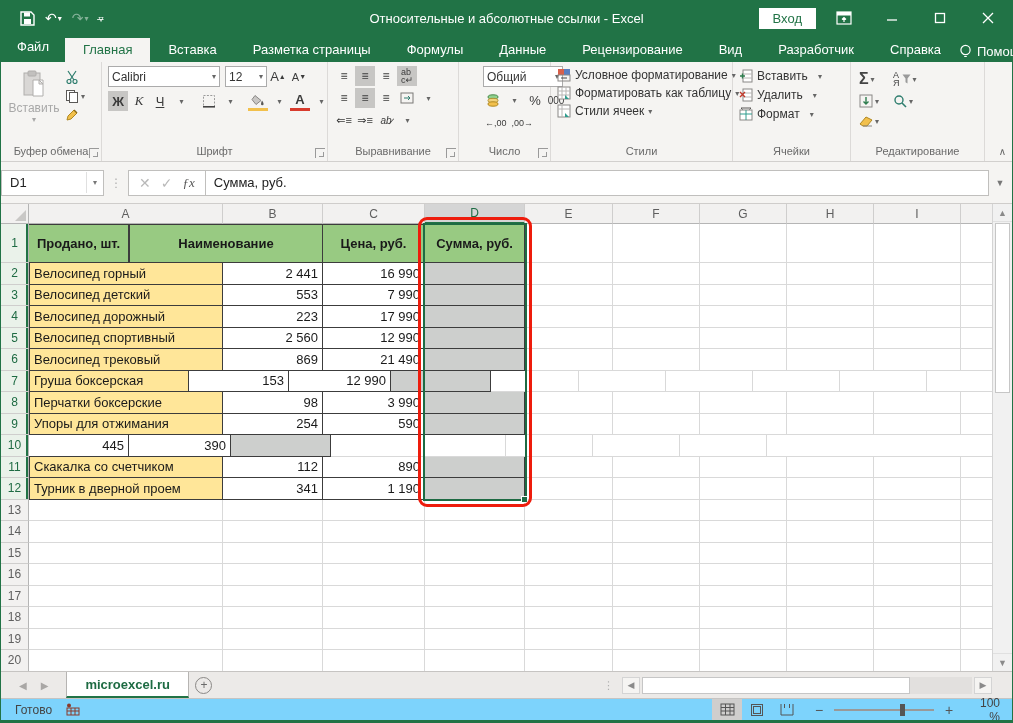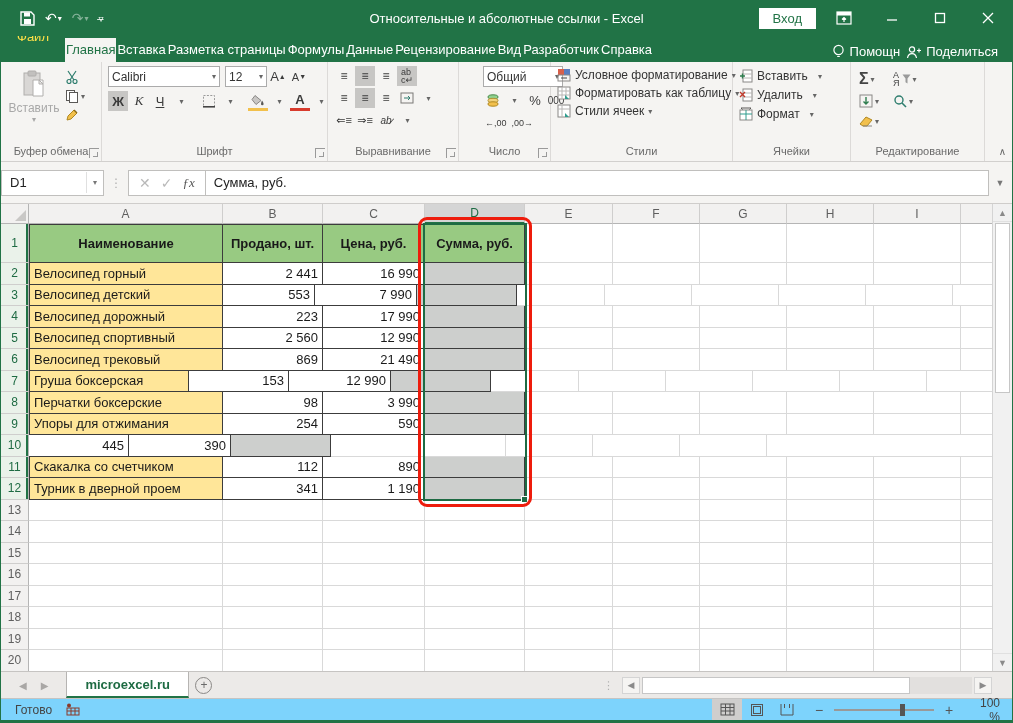--- a/index.html
+++ b/index.html
@@ -15,22 +15,22 @@
   .qbtn.dis { opacity:.45; }
   .mini-caret { font-size:8px; margin-left:1px; }
   .tb-title { position:absolute; left:0; right:0; text-align:center; font-size:13px; color:#fff; pointer-events:none; }
   .tb-right { margin-left:auto; display:flex; align-items:center; gap:8px; z-index:2; padding-right:4px; }
   .signin { background:#fff; color:#217346; font-size:13px; padding:3px 14px; cursor:pointer; }
   .winbtn { width:40px; height:30px; display:flex; align-items:center; justify-content:center; color:#fff; font-size:14px; cursor:pointer; }
   .winbtn svg { display:block; }
 
   
   .tabrow { height:26px; background:#217346; display:flex; align-items:flex-end; color:#fff; flex-shrink:0; }
-  .rtab { padding:4px 1px 5px; font-size:13px; cursor:pointer; white-space:nowrap; }
-  .rtab.file { background:#217346; color:#fde047; padding:4px 16px 18px; }
+  .rtab { padding:4px 18px 5px; font-size:13px; cursor:pointer; white-space:nowrap; }
+  .rtab.file { background:#217346; color:#ffffff; padding:4px 16px 8px; }
   .rtab.active { background:#f5f4f2; color:#217346; }
   .tabrow-right { margin-left:auto; display:flex; align-items:center; gap:6px; padding-right:14px; padding-bottom:3px; }
   .tabrow-right .titem { display:flex; align-items:center; gap:5px; font-size:13px; cursor:pointer; }
 
   
   .ribbon { height:100px; background:#f5f4f2; display:flex; border-bottom:1px solid #d2d0ce; flex-shrink:0; }
   .rgroup { display:flex; flex-direction:column; border-right:1px solid #dcdad8; padding:2px 2px 0; position:relative; }
   .rgroup-body { flex:1; display:flex; align-items:flex-start; padding:2px 4px 0; }
   .rgroup-label { height:17px; font-size:11px; color:#6a6a6a; text-align:center; line-height:15px; position:relative; }
   .launcher { position:absolute; right:2px; bottom:3px; width:10px; height:10px; border-left:1px solid #9a9a9a; border-top:1px solid #9a9a9a; cursor:pointer; }
@@ -517,22 +517,22 @@
           <div class="ch sel" style="width: 100px;">D</div>
           <div class="ch" style="width: 88px;">E</div>
           <div class="ch" style="width: 87px;">F</div>
           <div class="ch" style="width: 87px;">G</div>
           <div class="ch" style="width: 87px;">H</div>
           <div class="ch" style="width: 87px;">I</div>
           <div class="ch filler"></div>
         </div>
         <div class="grow" style="height: 39px;">
           <div class="rh sel">1</div>
+          <div class="cell hdr tbl tbl-top" style="width: 100px;">Продано, шт.</div>
           <div class="cell hdr tbl tbl-top tbl-left" style="width: 194px;">Наименование</div>
-          <div class="cell hdr tbl tbl-top" style="width: 100px;">Продано, шт.</div>
           <div class="cell hdr tbl tbl-top" style="width: 102px;">Цена, руб.</div>
           <div class="cell hdr tbl tbl-top" style="width: 100px;">Сумма, руб.</div>
           <div class="cell" style="width: 88px;"></div>
           <div class="cell" style="width: 87px;"></div>
           <div class="cell" style="width: 87px;"></div>
           <div class="cell" style="width: 87px;"></div>
           <div class="cell" style="width: 87px;"></div>
           <div class="cell filler"></div>
         </div>
         <div class="grow" style="height: 21.5px;">
@@ -544,21 +544,21 @@
           <div class="cell" style="width: 88px;"></div>
           <div class="cell" style="width: 87px;"></div>
           <div class="cell" style="width: 87px;"></div>
           <div class="cell" style="width: 87px;"></div>
           <div class="cell" style="width: 87px;"></div>
           <div class="cell filler"></div>
         </div>
         <div class="grow" style="height: 21.5px;">
           <div class="rh sel">3</div>
           <div class="cell tbl namec tbl-left" style="width: 194px;">Велосипед детский</div>
-          <div class="cell tbl num" style="width: 92px; padding-left: 47px;">553</div>
+          <div class="cell tbl num" style="width: 100px; padding-left: 47px;">553</div>
           <div class="cell tbl num" style="width: 102px;">7 990</div>
           <div class="cell tbl selc" style="width: 100px;"></div>
           <div class="cell" style="width: 88px;"></div>
           <div class="cell" style="width: 87px;"></div>
           <div class="cell" style="width: 87px;"></div>
           <div class="cell" style="width: 87px;"></div>
           <div class="cell" style="width: 87px;"></div>
           <div class="cell filler"></div>
         </div>
         <div class="grow" style="height: 21.5px;">

